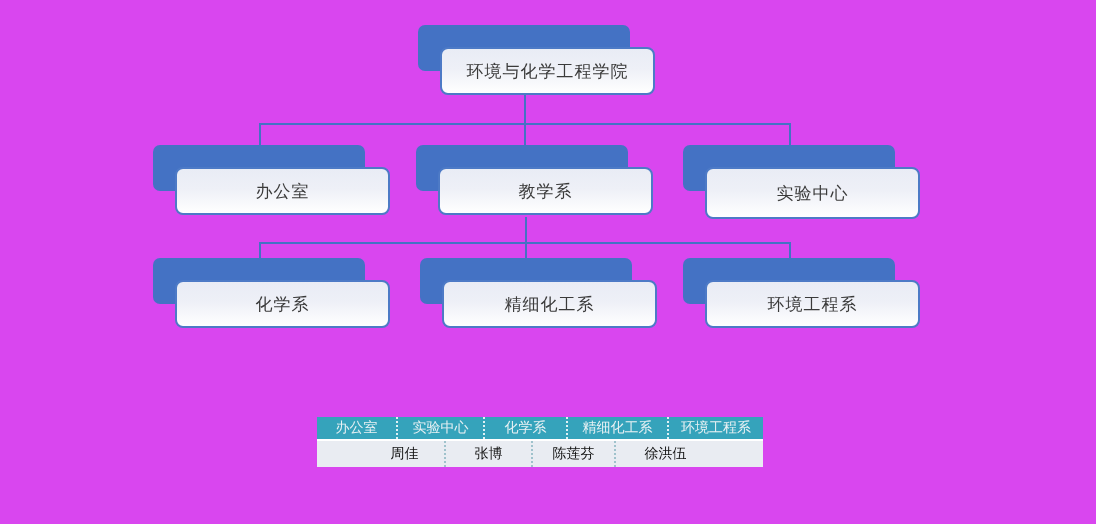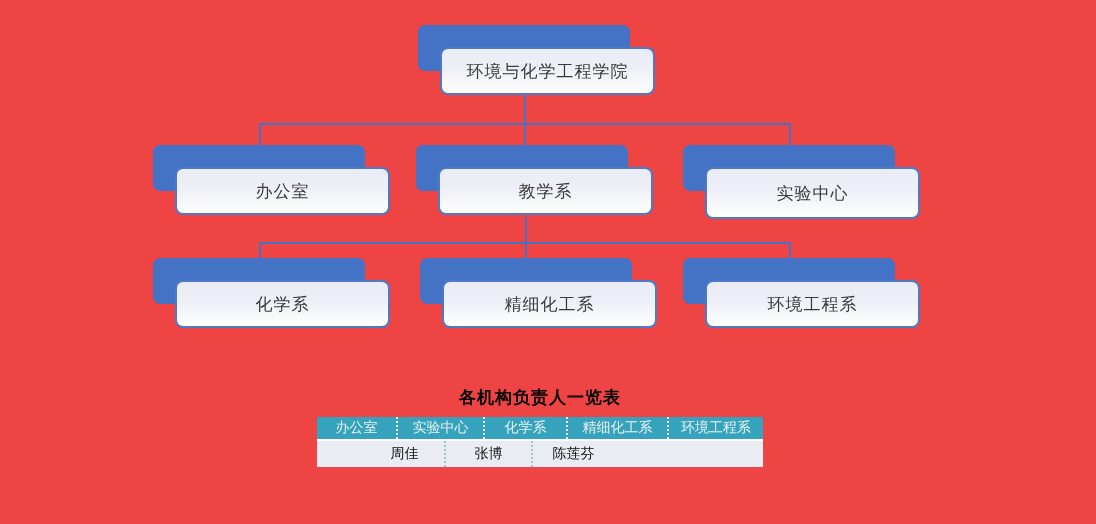--- a/index.html
+++ b/index.html
@@ -1,20 +1,20 @@
 <!DOCTYPE html>
 <html><head>
 <meta charset="utf-8">
 <style>
   * { margin:0; padding:0; box-sizing:border-box; }
   html,body { background:#fff; }
   .canvas {
     position:relative;
     width:1096px; height:524px;
-    background:#ef4444;
+    background:#d946ef;
     font-family:"Liberation Sans", sans-serif;
     overflow:hidden;
   }
 
   
   .node { position:absolute; width:239px; height:70px; }
   .node .back {
     position:absolute; left:0; top:0;
     width:212px; height:46px;
     background:#4472C4;
@@ -119,30 +119,30 @@
     <div class="node" id="node-l3-1">
       <div class="back"></div>
       <div class="front">精细化工系</div>
     </div>
     <div class="node" id="node-l3-2">
       <div class="back"></div>
       <div class="front">环境工程系</div>
     </div>
   </div>
 
-  <div class="tbl-title">各机构负责人一览表</div>
 
   <div class="tbl">
     <div class="tbl-header">
       <div class="cell c0">办公室</div>
       <div class="cell c1">实验中心</div>
       <div class="cell c2">化学系</div>
       <div class="cell c3">精细化工系</div>
       <div class="cell c4">环境工程系</div>
     </div>
     <div class="tbl-row">
       <div class="cell c0">周佳</div>
       <div class="cell c1">张博</div>
       <div class="cell c2">陈莲芬</div>
+      <div class="cell c3">徐洪伍</div>
     </div>
   </div>
 
 </div>
 
 </body></html>

